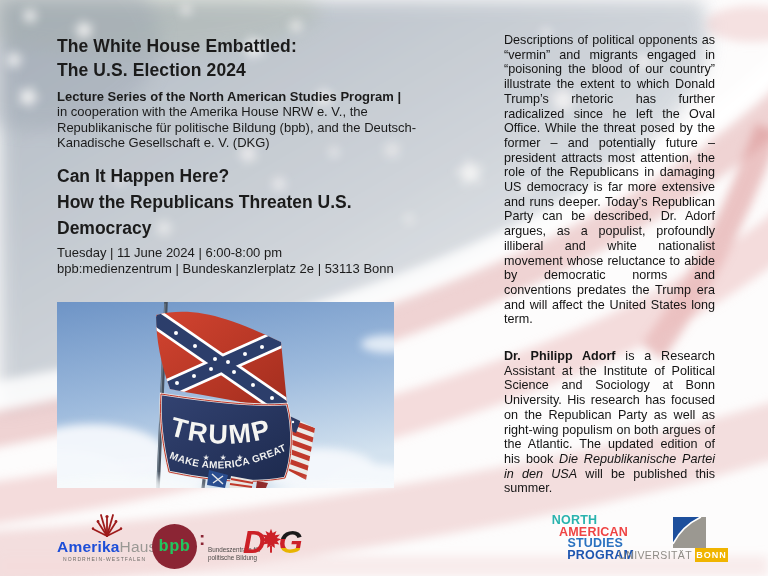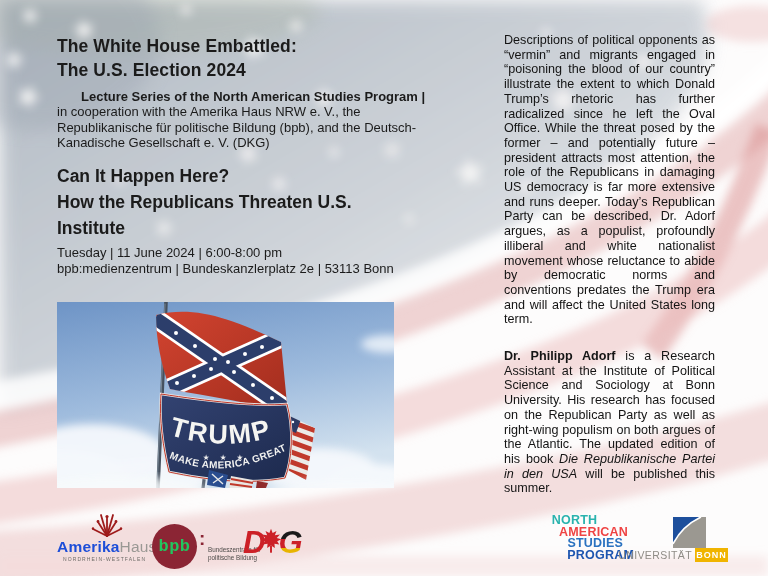--- a/index.html
+++ b/index.html
@@ -6,21 +6,21 @@
   .page{
     position:relative;width:768px;height:576px;overflow:hidden;background:#fff;
     font-family:"Liberation Sans",sans-serif;color:#1b1b1b;
   }
   .bg{position:absolute;left:0;top:0;width:768px;height:576px;}
 
   
   .left-col{position:absolute;left:57px;top:34px;width:414px;}
   .main-title{font-size:17.5px;line-height:24px;font-weight:bold;letter-spacing:.1px;}
   .series{margin-top:7px;font-size:13px;line-height:15.3px;}
-  .series .bold{font-weight:bold;margin-left:24px;}
+  .series .bold{font-weight:bold;}
   .event-title{margin-top:13px;font-size:17.5px;line-height:26px;font-weight:bold;}
   .details{margin-top:4px;font-size:13px;line-height:16px;}
   .speaker{margin-top:23px;font-size:14.5px;}
   .speaker b{font-weight:bold;}
 
   
   .right-col{position:absolute;left:504px;top:33px;width:211px;font-size:12.6px;
     line-height:14.7px;text-align:justify;color:#141414;}
   .right-col .para2{margin-top:22px;}
   .right-col b{font-weight:bold;}
@@ -127,28 +127,28 @@
     </g>
   </svg>
 
   <div class="left-col">
     <div class="main-title">
       <div>The White House Embattled:</div>
       <div>The U.S. Election 2024</div>
     </div>
     <div class="series">
       <div class="bold">Lecture Series of the North American Studies Program |</div>
-      <div>in cooperation with the Amerika Haus NRW e. V., the</div>
+      <div>in cooperation with the Amerika House NRW e. V., the</div>
       <div>Republikanische für politische Bildung (bpb), and the Deutsch-</div>
       <div>Kanadische Gesellschaft e. V. (DKG)</div>
     </div>
     <div class="event-title">
       <div>Can It Happen Here?</div>
       <div>How the Republicans Threaten U.S.</div>
-      <div>Institute</div>
+      <div>Democracy</div>
     </div>
     <div class="details">
       <div>Tuesday | 11 June 2024 | 6:00-8:00 pm</div>
       <div>bpb:medienzentrum | Bundeskanzlerplatz 2e | 53113 Bonn</div>
     </div>
     <div class="speaker"><b>Dr. Philipp Adorf</b><span> | </span><span>University of Bonn</span></div>
   </div>
 
   <svg class="photo" viewBox="0 0 337 186">
     <defs>

